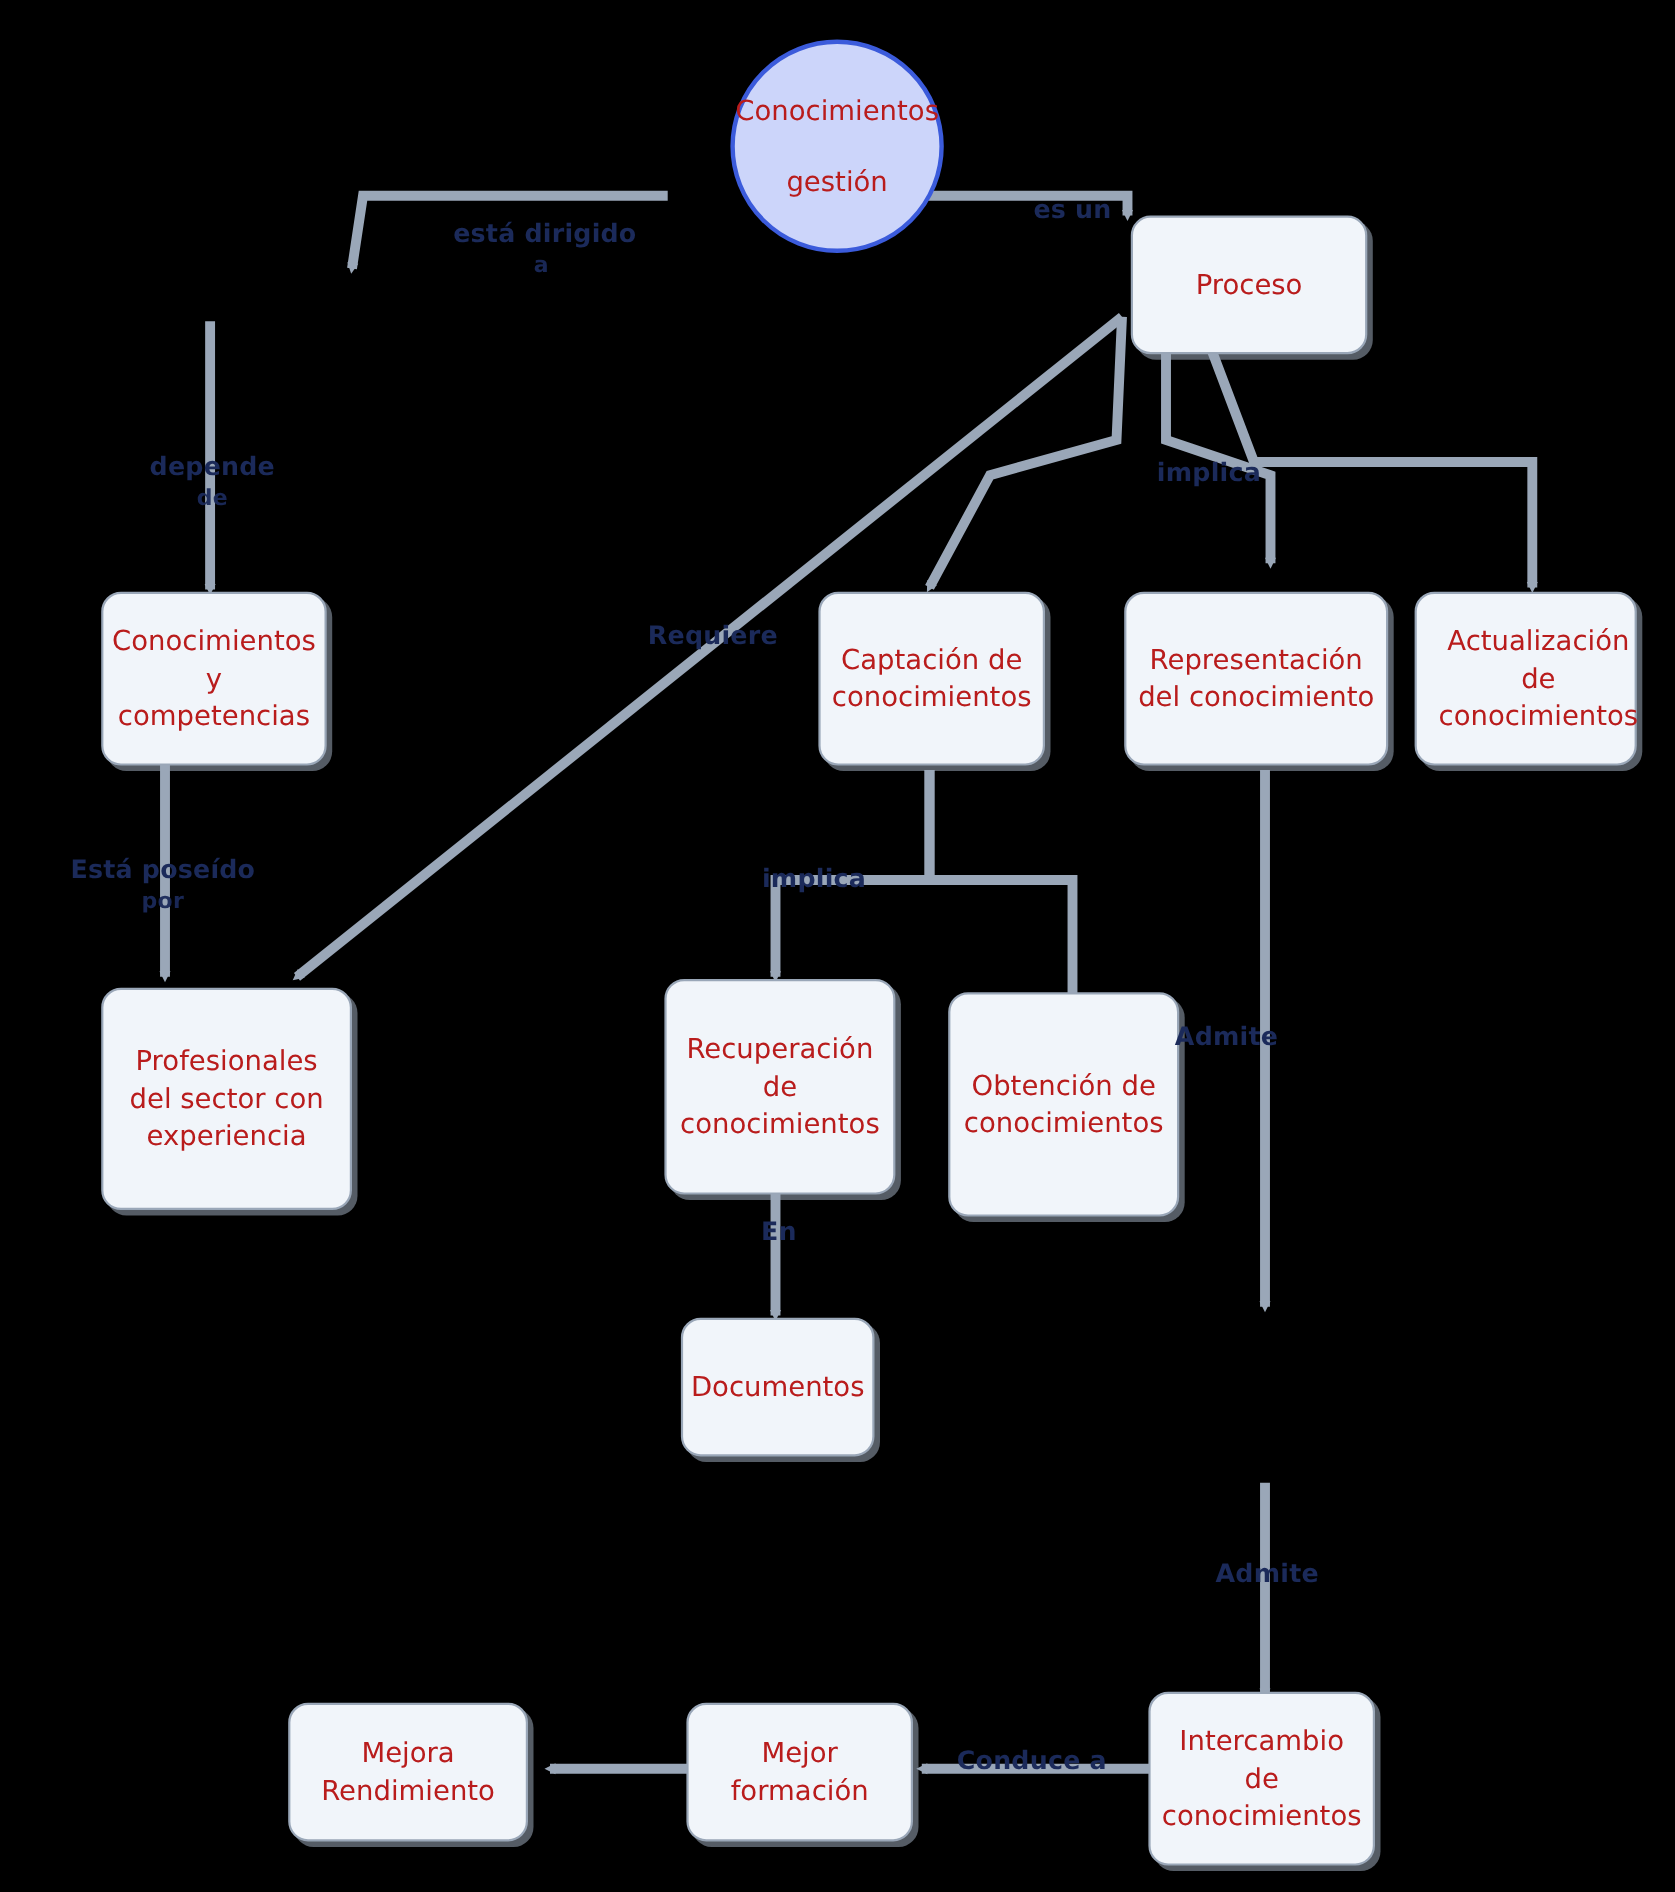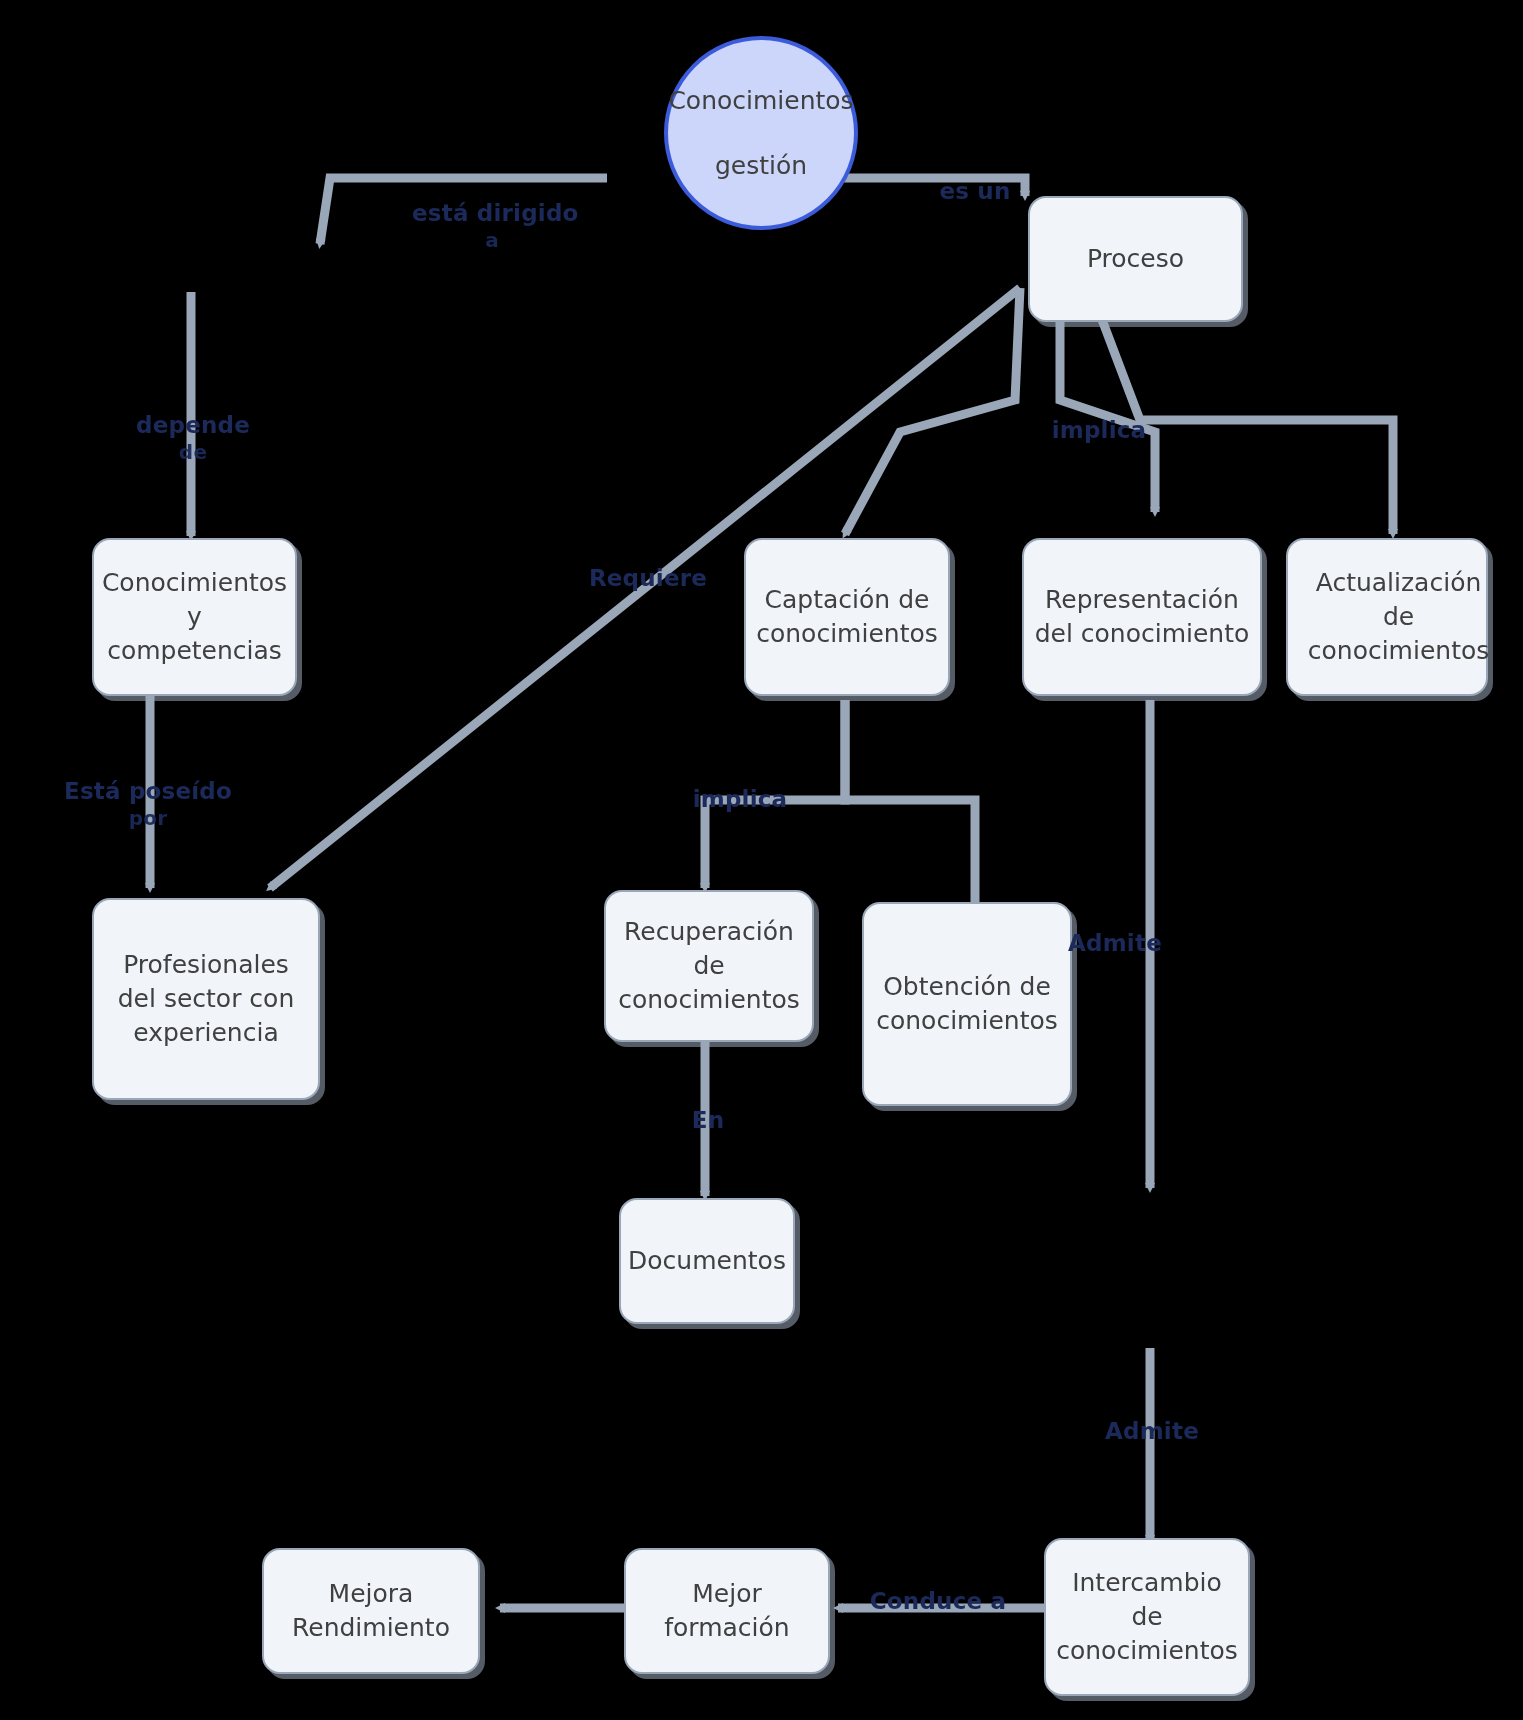--- a/index.html
+++ b/index.html
@@ -4,21 +4,21 @@
 <style>
   html,body{margin:0;padding:0;background:#000;}
   body{width:1523px;height:1720px;position:relative;overflow:hidden;
        font-family:"DejaVu Sans","Liberation Sans",sans-serif;}
   #canvas{position:absolute;inset:0;width:1523px;height:1720px;}
   svg.edges{position:absolute;left:0;top:0;width:1523px;height:1720px;pointer-events:none;}
 
   .node{position:absolute;box-sizing:border-box;display:flex;align-items:center;
         justify-content:center;text-align:center;
         background:#f1f5fa;border:2px solid #9aa7b8;border-radius:18px;
-        color:#404040;font-size:25px;line-height:34px;
+        color:#b91c1c;font-size:25px;line-height:34px;
         box-shadow:5px 5px 0 0 rgba(154,167,184,.55);
         padding:6px 10px;}
   .node.circle{border-radius:50%;background:#ccd5fa;border:4px solid #3b5bdb;
         box-shadow:none;flex-direction:column;justify-content:space-around;
         padding:28px 10px;}
   .node.circle .l1{display:block;}
   .node.circle .l2{display:block;}
 
   .elabel{position:absolute;color:#1b2a5a;font-size:23px;line-height:27px;
           font-weight:700;white-space:nowrap;text-align:center;
@@ -90,21 +90,21 @@
   </div>
 
   <div class="node" style="left:1022px;top:538px;width:240px;height:158px;">
     <span>Representación del conocimiento</span>
   </div>
 
   <div class="node" style="left:1286px;top:538px;width:202px;height:158px;padding-left:33px;">
     <span>Actualización de conocimientos</span>
   </div>
 
-  <div class="node" style="left:604px;top:890px;width:210px;height:152px;">
+  <div class="node" style="left:604px;top:890px;width:210px;height:196px;">
     <span>Recuperación de conocimientos</span>
   </div>
 
   <div class="node" style="left:862px;top:878px;width:210px;height:204px;margin-top:24px;">
     <span>Obtención de conocimientos</span>
   </div>
 
   <div class="node" style="left:619px;top:1198px;width:176px;height:126px;">
     <span>Documentos</span>
   </div>

